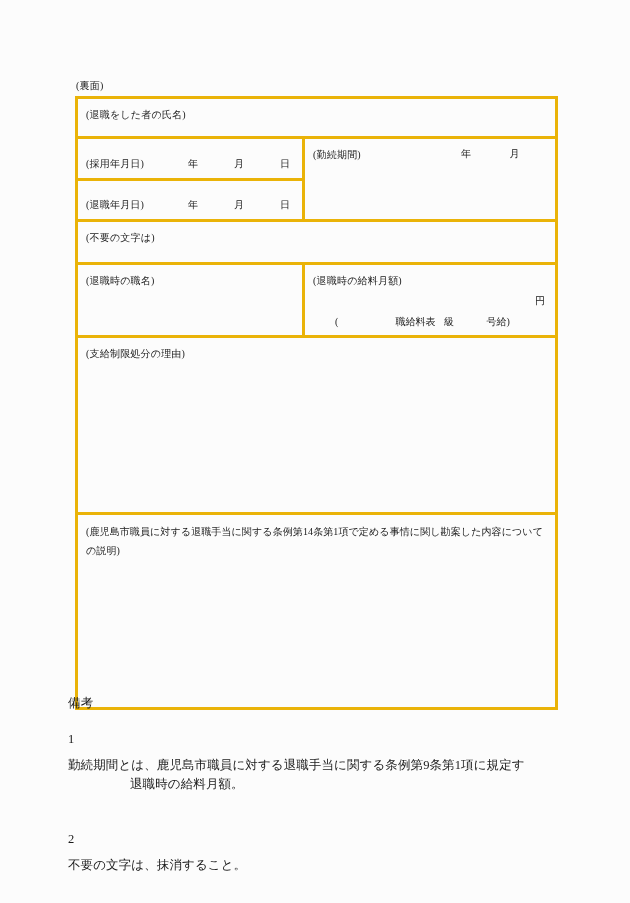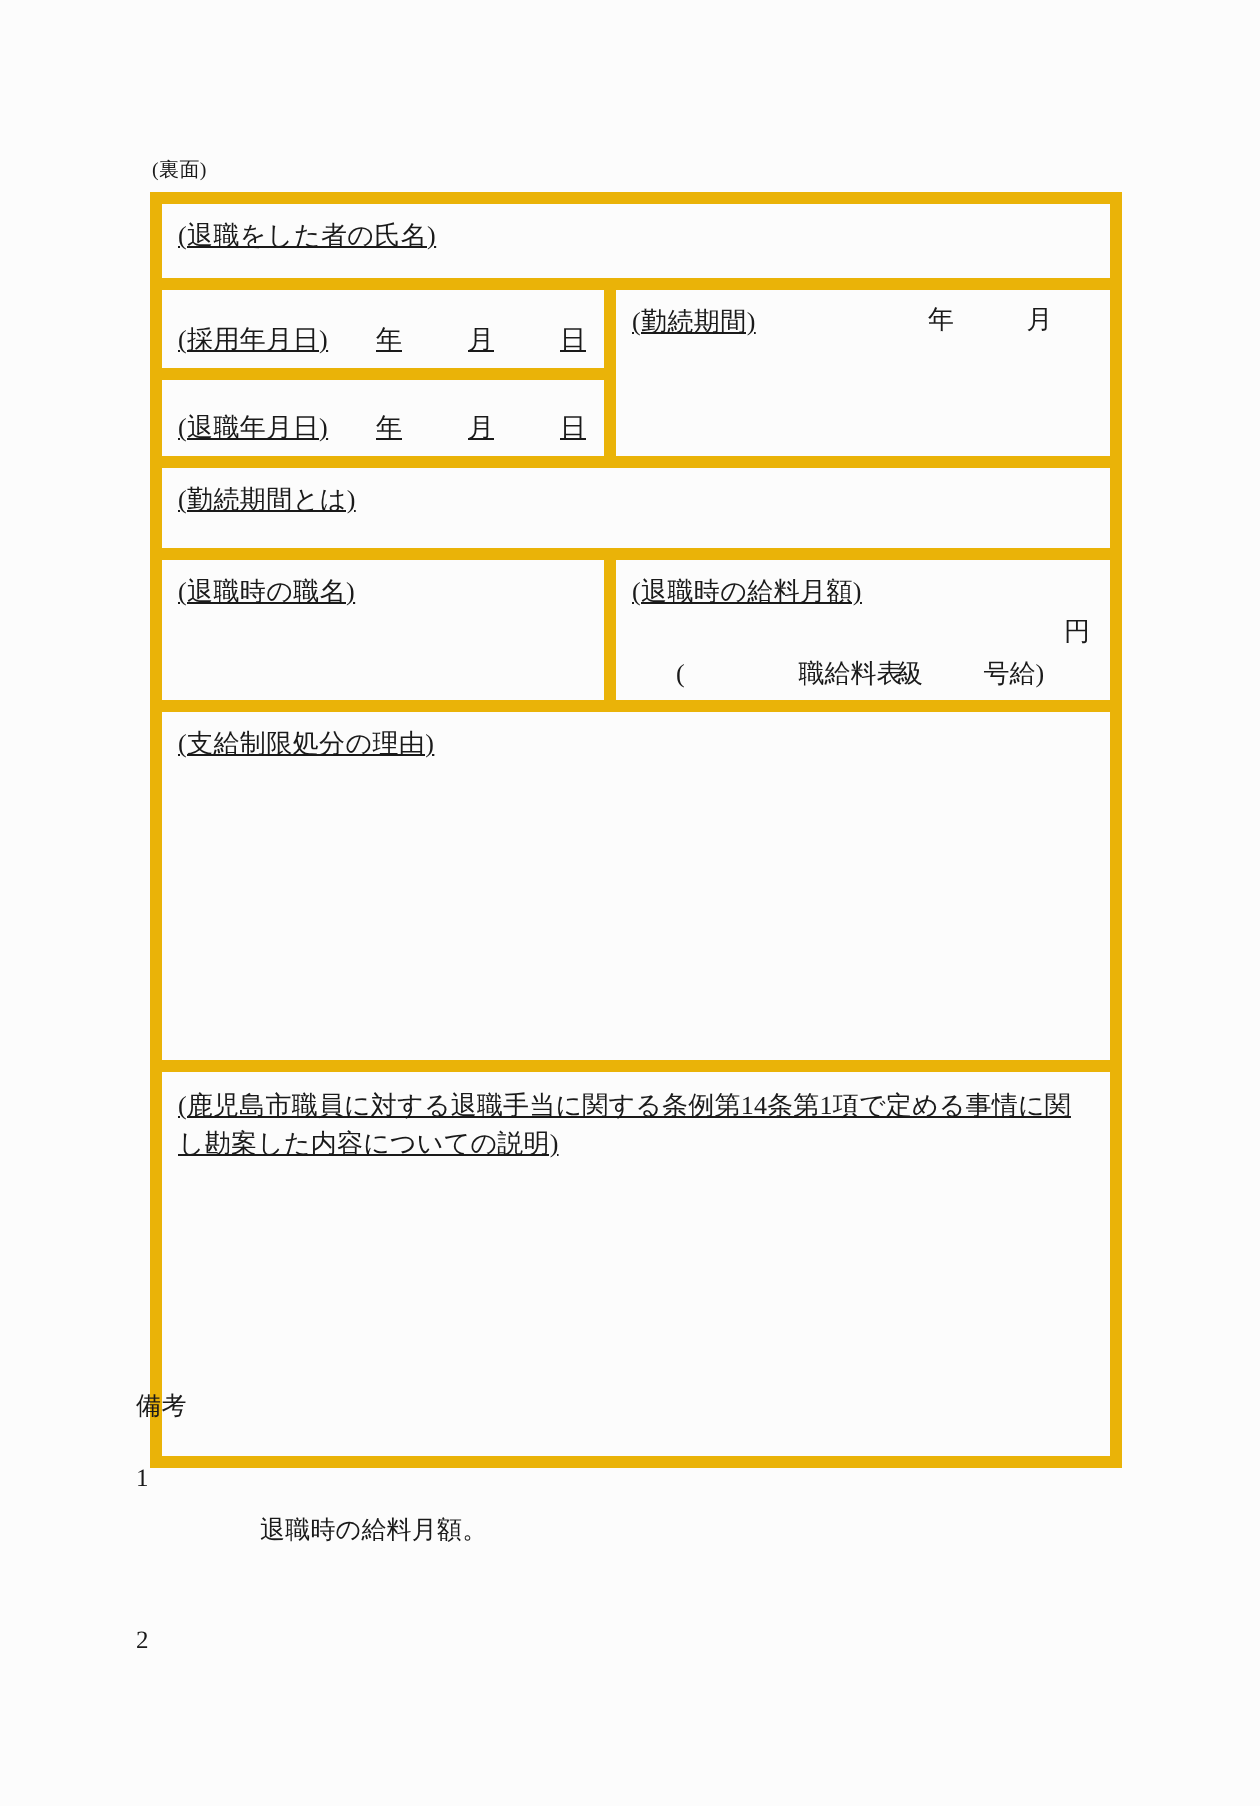--- a/index.html
+++ b/index.html
@@ -35,26 +35,25 @@
   
   .form-table {
     position: absolute;
     left: 75px;
     top: 96px;
     width: 480px;
     border-collapse: collapse;
     table-layout: fixed;
   }
   .form-table td {
-    border: 6px solid #eab308;
+    border: 3px solid #eab308;
     vertical-align: top;
     padding: 0;
-    font-size: 13px;
+    font-size: 10px;
     line-height: 17px;
-    text-decoration: underline;
   }
   .cell-pad {
     padding: 7px 8px 6px 8px;
     position: relative;
     height: 100%;
     box-sizing: border-box;
   }
   .lbl {
     white-space: nowrap;
     letter-spacing: 0.2px;
@@ -206,21 +205,21 @@
               <span class="m-month">月</span>
               <span class="m-day">日</span>
             </span>
           </div>
         </td>
       </tr>
 
       <tr>
         <td colspan="2" style="height:40px">
           <div class="cell-pad">
-            <span class="lbl">(勤続期間とは)</span>
+            <span class="lbl">(不要の文字は)</span>
           </div>
         </td>
       </tr>
 
       <tr>
         <td style="height:70px">
           <div class="cell-pad">
             <span class="lbl">(退職時の職名)</span>
           </div>
         </td>
@@ -255,23 +254,25 @@
       </tr>
 
     </tbody>
   </table>
 
   <div class="notes">
 
     <div class="note-line">
       <span class="note-head">備考</span>
       <span class="note-num">1</span>
+      <span class="note-body">勤続期間とは、鹿児島市職員に対する退職手当に関する条例第9条第1項に規定す</span>
     </div>
     <div class="note-cont">退職時の給料月額。</div>
 
     <div class="note-line">
       <span class="note-head"></span>
       <span class="note-num">2</span>
+      <span class="note-body">不要の文字は、抹消すること。</span>
     </div>
 
   </div>
 
 </div>
 
 </body></html>

